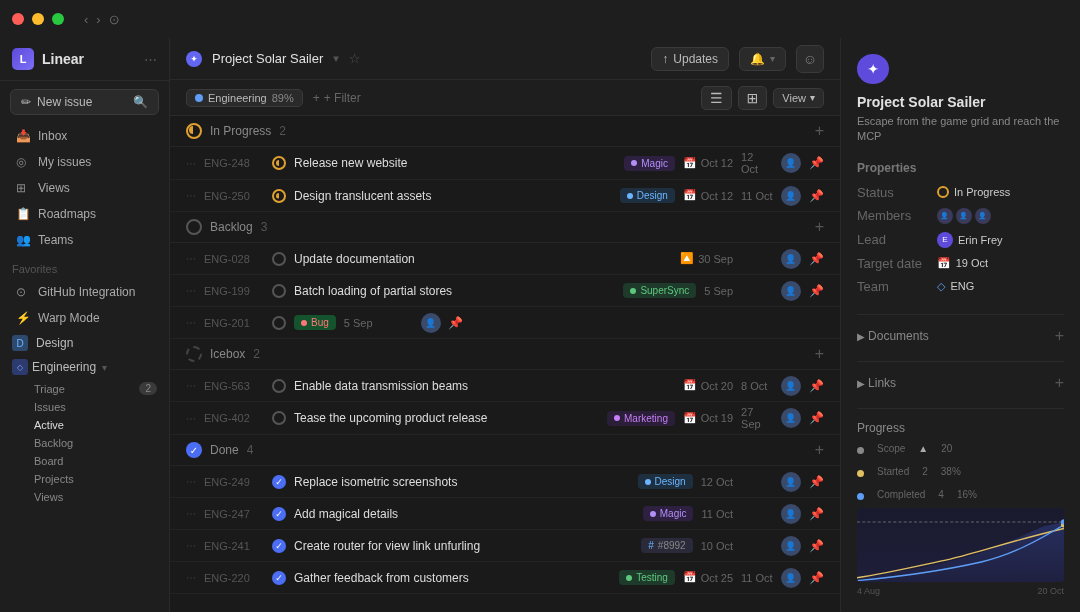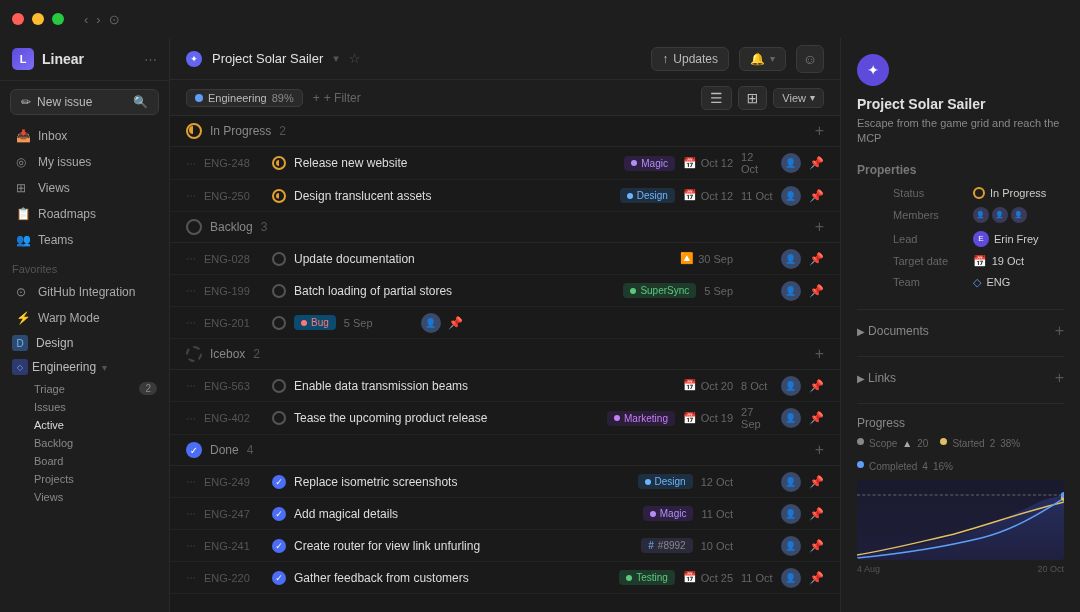--- a/index.html
+++ b/index.html
@@ -369,21 +369,21 @@
       gap: 4px;
       flex-shrink: 0;
     }
     .tag-dot {
       width: 6px; height: 6px;
       border-radius: 50%;
     }
     .tag-magic { background: #2d2040; color: #b48ef7; }
     .tag-design { background: #1e3040; color: #6bb5ff; }
     .tag-supersync { background: #1e3a2a; color: #5ec77e; }
-    .tag-bug { background: #0c4a6e; color: #f77; }
+    .tag-bug { background: #14532d; color: #f77; }
     .tag-marketing { background: #2a1e38; color: #c77ef7; }
     .tag-testing { background: #1e3a2a; color: #5ec77e; }
     .tag-hash { background: #2a2a3a; color: #888; }
     .issue-date {
       font-size: 11px;
       color: #666;
       flex-shrink: 0;
       display: flex;
       align-items: center;
       gap: 4px;
@@ -445,25 +445,24 @@
       font-weight: 700;
       margin-bottom: 10px;
     }
     .panel-property {
       display: flex;
       align-items: center;
       gap: 8px;
       margin-bottom: 8px;
     }
     .prop-key {
-      font-size: 11px;
+      font-size: 13px;
       color: #666;
       width: 72px;
       flex-shrink: 0;
-      margin-left: 36px;
     }
     .prop-val {
       font-size: 11px;
       color: #ccc;
       display: flex;
       align-items: center;
       gap: 5px;
     }
     .prop-status-dot {
       width: 12px; height: 12px;
@@ -516,22 +515,22 @@
     .progress-legend {
       display: flex;
       gap: 12px;
       font-size: 10px;
       color: #666;
       margin-bottom: 8px;
       flex-wrap: wrap;
     }
     .legend-item {
       display: flex;
-      align-items: flex-start;
-      gap: 5px;
+      align-items: flex-end;
+      gap: 13px;
     }
     .legend-dot {
       width: 7px; height: 7px;
       border-radius: 50%;
     }
     .legend-scope { background: #888; }
     .legend-started { background: #e0c060; }
     .legend-completed { background: #5e9ef7; }
     .progress-chart {
       height: 80px;

